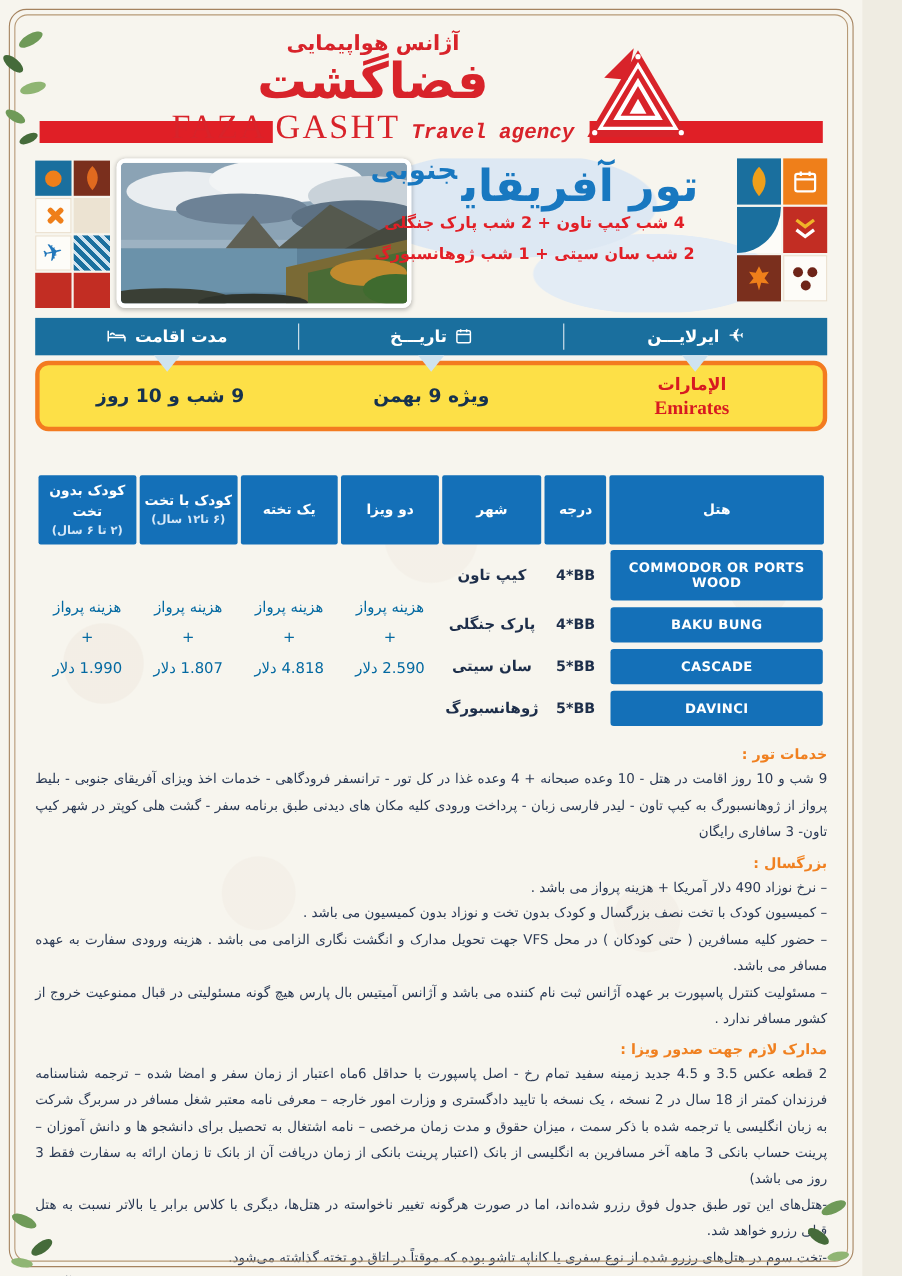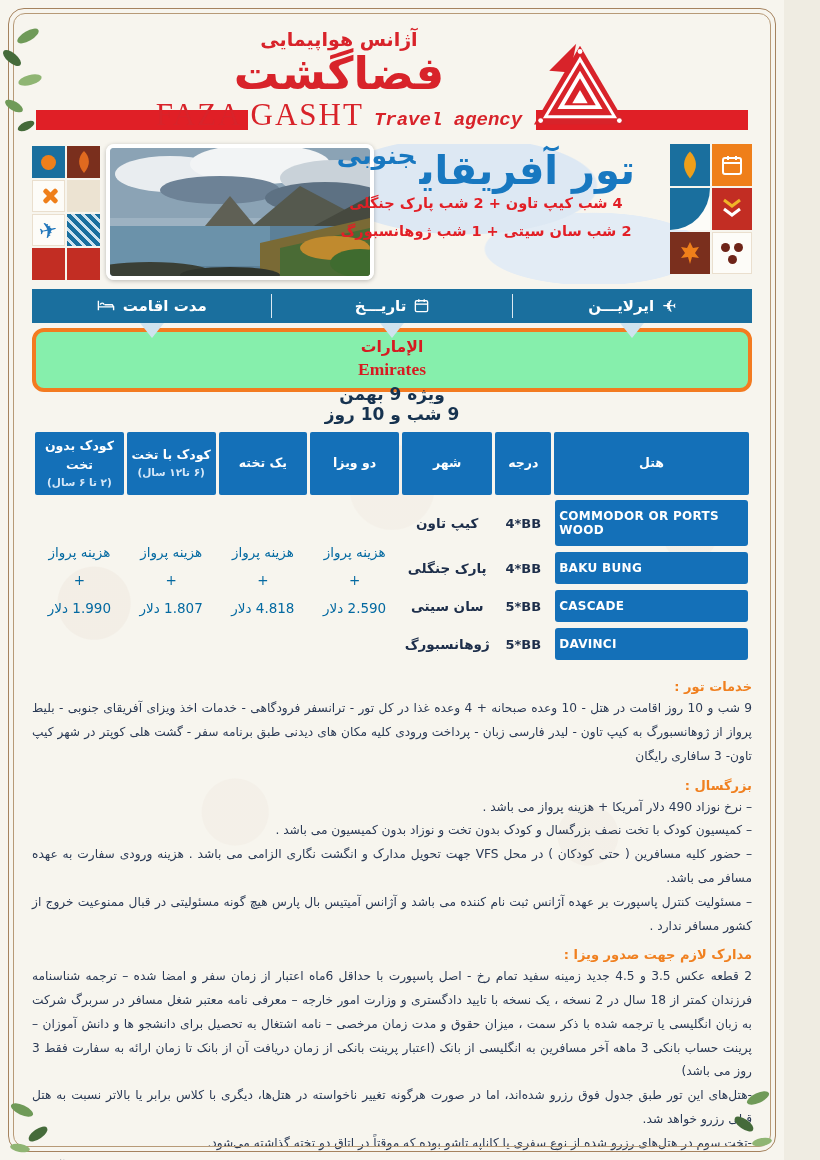--- a/index.html
+++ b/index.html
@@ -58,28 +58,28 @@
   .title-sup{color:#1878c0;font-weight:bold;font-size:25px;position:relative;top:-20px;margin-right:4px;}
   .subtitle{color:#e21f26;font-weight:bold;font-size:14.5px;line-height:1.9;direction:rtl;}
   
   .band{position:relative;margin-top:5px;}
   .infobar{height:34px;background:#1a6f9e;display:flex;direction:rtl;align-items:center;color:#fff;}
   .infocell{flex:1;display:flex;align-items:center;justify-content:center;gap:8px;font-weight:bold;font-size:15px;}
   .infocell + .infocell{border-right:1.5px solid rgba(255,255,255,.85);height:70%;}
   .plane-white{font-size:17px;transform:scaleX(-1);}
   .arrow{position:absolute;top:34px;width:0;height:0;z-index:4;
          border-left:12px solid transparent;border-right:12px solid transparent;border-top:15px solid #cfe3ef;}
-  .valuebox{margin-top:5px;height:64px;border:4px solid #f37b20;border-radius:12px;background:#86efac;
-            display:flex;direction:rtl;align-items:center;flex-direction:column;}
+  .valuebox{margin-top:5px;height:64px;border:4px solid #f37b20;border-radius:12px;background:#fde047;
+            display:flex;direction:rtl;align-items:center;}
   .valuecell{flex:1;display:flex;align-items:center;justify-content:center;color:#16324f;font-weight:bold;font-size:17px;}
   
   .price-table{width:100%;margin-top:36px;border-collapse:separate;border-spacing:3px 4px;direction:rtl;}
   .price-table th{background:#1470b8;color:#fff;font-size:12.5px;font-weight:bold;padding:5px 3px;border-radius:2px;line-height:1.5;}
   .price-table th .sub{display:block;font-size:10.5px;color:#d6e8f8;font-weight:bold;}
-  .hotel-chip{background:#1470b8;color:#fff;font-weight:bold;font-size:12px;text-align:left;
+  .hotel-chip{background:#1470b8;color:#fff;font-weight:bold;font-size:12px;text-align:center;
               padding:9px 4px;border-radius:3px;direction:ltr;letter-spacing:.3px;}
   .grade-cell{direction:ltr;text-align:center;font-weight:bold;color:#1d2e4a;font-size:13px;}
   .city-cell{text-align:center;color:#1d2e4a;font-size:13.5px;font-weight:bold;}
   .price-cell{text-align:center;vertical-align:middle;color:#0369a1;font-weight:normal;font-size:13.5px;line-height:2.1;}
   .price-cell span{display:block;}
   
   .sections{margin-top:14px;direction:rtl;}
   .sec-head{color:#f08020;font-weight:bold;font-size:13px;margin:9px 0 3px;}
   .sec-body,.sec-item{color:#2b3a55;font-size:12.2px;line-height:1.95;text-align:justify;}
 </style>

